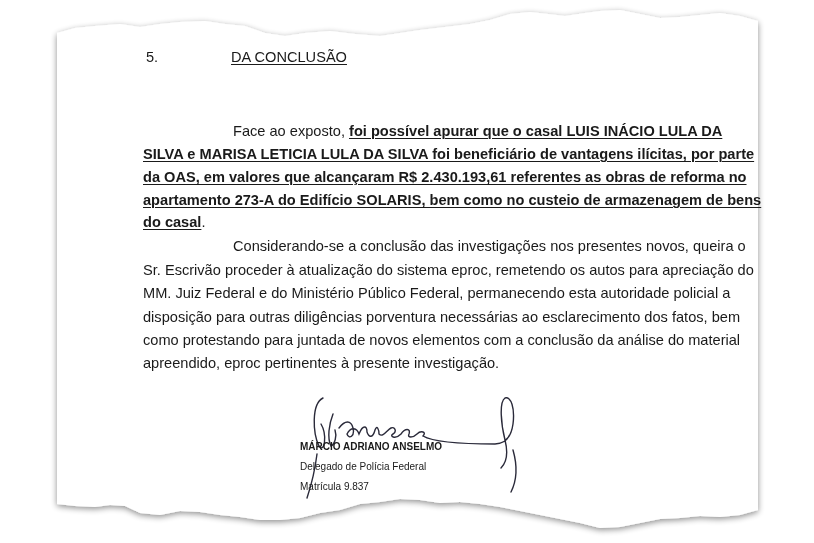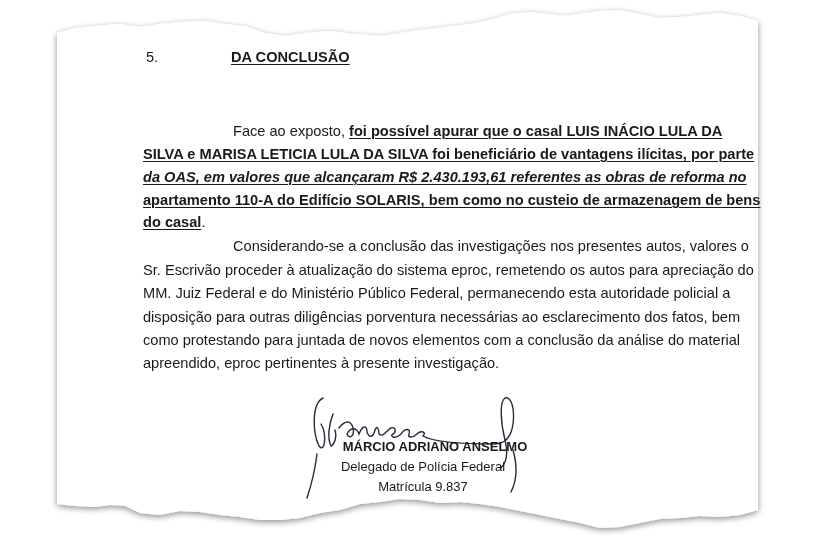--- a/index.html
+++ b/index.html
@@ -9,22 +9,22 @@
   }
   .paper {
     position: absolute; left: 0; top: 0; width: 814px; height: 543px;
   }
   .paper svg { position: absolute; left: 0; top: 0; }
   .doc { position: absolute; left: 0; top: 0; width: 814px; height: 543px; }
   .line { position: absolute; font-size: 14.6px; line-height: 18px; white-space: nowrap; margin-top: 8px; }
   .just { left: 143px; width: 562px; text-align: justify; text-align-last: justify; }
   .b { font-weight: bold; text-decoration: underline; text-underline-offset: 2px; text-decoration-thickness: 1.3px; }
   .sec-num { position: absolute; left: 146px; top: 49px; font-size: 14.6px; }
-  .sec-title { position: absolute; left: 231px; top: 49px; font-size: 14.6px; font-weight: bold; text-decoration: underline; text-underline-offset: 2px; }
-  .sig-block { position: absolute; text-align: center; font-size: 13px; line-height: 20px; }
+  .sec-title { position: absolute; left: 231px; top: 49px; font-size: 14.6px; font-weight: normal; text-decoration: underline; text-underline-offset: 2px; }
+  .sig-block { position: absolute; font-size: 10px; line-height: 20px; }
   .sig { position: absolute; left: 305px; top: 394px; }
 </style>
 </head>
 <body>
 
 <div class="paper">
   <svg width="814" height="543" viewBox="0 0 814 543">
     <defs>
       <filter id="sh" x="-5%" y="-5%" width="110%" height="110%">
         <feGaussianBlur in="SourceAlpha" stdDeviation="3"></feGaussianBlur>
@@ -46,31 +46,31 @@
 <div class="doc">
   <span class="sec-num">5.</span>
   <span class="sec-title">DA CONCLUSÃO</span>
 
   <div class="line just" style="top:114px; left:233px; width:472px;">
     <span>Face ao exposto, </span><span class="b">foi possível apurar que o casal LUIS INÁCIO LULA DA</span>
   </div>
   <div class="line just" style="top:137px;">
     <span class="b">SILVA e MARISA LETICIA LULA DA SILVA foi beneficiário de vantagens ilícitas, por parte</span>
   </div>
-  <div class="line just" style="top:160px;font-style:italic;">
+  <div class="line just" style="top:160px;">
     <span class="b">da OAS, em valores que alcançaram R$ 2.430.193,61 referentes as obras de reforma no</span>
   </div>
   <div class="line just" style="top:183px;">
-    <span class="b">apartamento 110-A do Edifício SOLARIS, bem como no custeio de armazenagem de bens</span>
+    <span class="b">apartamento 273-A do Edifício SOLARIS, bem como no custeio de armazenagem de bens</span>
   </div>
   <div class="line" style="top:205px; left:143px;">
     <span class="b">do casal</span><span>.</span>
   </div>
 
-  <div class="line just" style="top:229px; left:233px; width:472px;">Considerando-se a conclusão das investigações nos presentes autos, valores o</div>
+  <div class="line just" style="top:229px; left:233px; width:472px;">Considerando-se a conclusão das investigações nos presentes novos, queira o</div>
   <div class="line just" style="top:276px;">MM. Juiz Federal e do Ministério Público Federal, permanecendo esta autoridade policial a</div>
   <div class="line just" style="top:253px;">Sr. Escrivão proceder à atualização do sistema eproc, remetendo os autos para apreciação do</div>
   <div class="line just" style="top:300px;">disposição para outras diligências porventura necessárias ao esclarecimento dos fatos, bem</div>
   <div class="line just" style="top:323px;">como protestando para juntada de novos elementos com a conclusão da análise do material</div>
   <div class="line" style="top:346px; left:143px;">apreendido, eproc pertinentes à presente investigação.</div>
 
 
   <svg class="sig" width="240" height="110" viewBox="0 0 240 110">
     <g fill="none" stroke="#2a2a3a" stroke-width="1.4" stroke-linecap="round">
       <path d="M18,4 C6,10 8,40 14,52 C20,60 22,40 16,30"></path>

